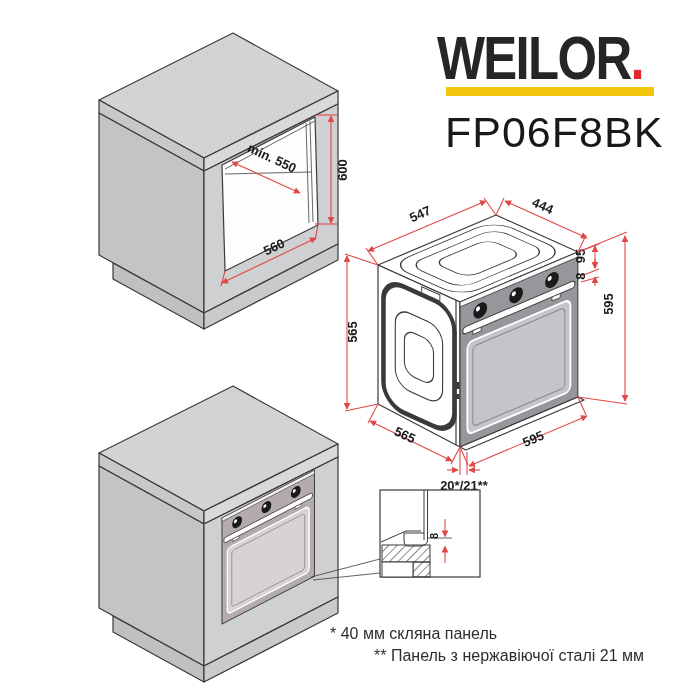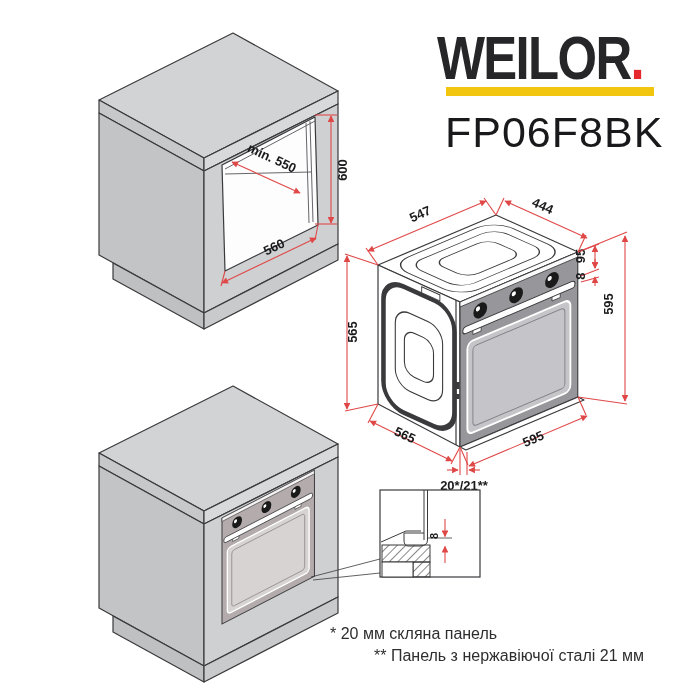--- a/index.html
+++ b/index.html
@@ -203,16 +203,16 @@
       <line x1="427.5" y1="538" x2="452" y2="538" stroke="#3a3a3c" stroke-width="0.8"></line>
       <rect x="382" y="545" width="48" height="17" fill="url(#hatch)" stroke="#3a3a3c" stroke-width="1"></rect>
       <rect x="413" y="562" width="17" height="15" fill="url(#hatch)" stroke="#3a3a3c" stroke-width="1"></rect>
       <rect x="382" y="562" width="31" height="15" fill="#ffffff" stroke="#3a3a3c" stroke-width="1"></rect>
       <path class="dl" d="M445,519 L445,536.5" marker-end="url(#ar)"></path>
       <path class="dl" d="M445,563 L445,546.5" marker-end="url(#ar)"></path>
       <text x="438" y="536" transform="rotate(-90 438,536)" style="font:bold 11px 'Liberation Sans',sans-serif;fill:#1a1a1c;text-anchor:middle;">8</text>
     </g>
   </svg>
 
-  <div class="abs fnote" id="fn1">* 20 мм скляна панель</div>
+  <div class="abs fnote" id="fn1">* 40 мм скляна панель</div>
   <div class="abs fnote" id="fn2">** Панель з нержавіючої сталі 21 мм</div>
 
 </div>
 
 </body></html>

